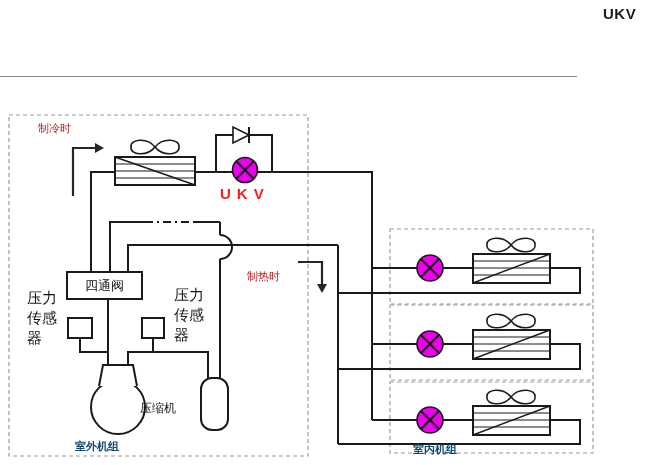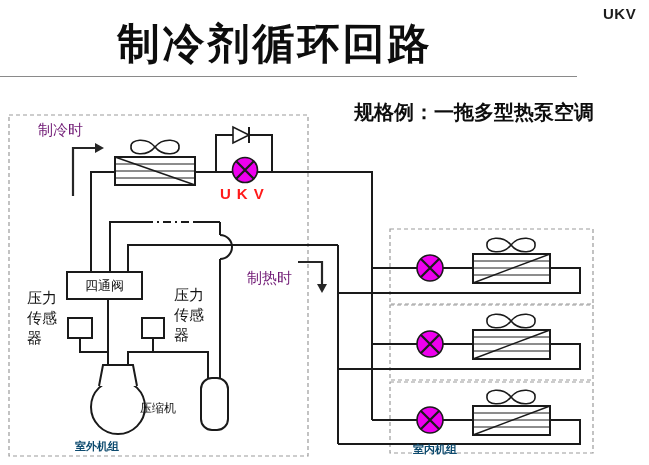--- a/index.html
+++ b/index.html
@@ -12,21 +12,21 @@
     left:55px;top:16px;width:440px;text-align:center;
     font-family:"Liberation Serif",serif;font-weight:bold;
     font-size:42px;letter-spacing:3px;color:#0d0d0d;white-space:nowrap;
   }
   .code{left:603px;top:5px;font-size:15px;font-weight:600;color:#1c1c1c;letter-spacing:.5px;}
   .rule{left:0;top:76px;width:577px;height:1px;background:#8a8a8a;}
   .subtitle{
     left:354px;top:99px;font-family:"Liberation Serif",serif;
     font-weight:bold;font-size:20px;color:#0d0d0d;white-space:nowrap;
   }
-  .mode{font-size:15px;color:#701a75;white-space:nowrap;}
+  .mode{font-size:11px;color:#b91c1c;white-space:nowrap;}
   .cooling{left:38px;top:121px;}
   .heating{left:247px;top:269px;font-family:Liberation Serif, serif;}
   .ukv-label{left:220px;top:185px;font-size:15px;font-weight:bold;color:#ff1a1a;letter-spacing:6px;white-space:nowrap;}
   .fwv-label{left:67px;top:277px;width:75px;text-align:center;font-size:13px;color:#141414;}
   .sensor{font-size:15px;line-height:20px;color:#141414;width:36px;word-break:break-all;}
   .sensor-l{left:27px;top:288px;}
   .sensor-r{left:174px;top:285px;}
   .comp-label{left:95px;top:400px;width:46px;text-align:center;font-size:12px;color:#141414;margin-left:40px;}
   .unit-label{font-size:11px;font-weight:bold;color:#0c4a6e;white-space:nowrap;}
   .outdoor-label{left:75px;top:439px;}
@@ -153,23 +153,21 @@
             <path d="M473,420 H550"></path>
             <path d="M473,427 H550"></path>
         </g>
         <path d="M473,435 L550,406" stroke="#1a1a1a" stroke-width="1.4" fill="none"></path>
       </g>
       <path fill="none" stroke="#1a1a1a" stroke-width="1.6" d="M511,397 C503,387 486,389 487,397 C486,405 503,407 511,397 C519,407 536,405 535,397 C536,389 519,387 511,397 Z"></path>
     </g>
   </svg>
 
   <div class="abs code">UKV</div>
-  <div class="abs title">制冷剂循环回路</div>
   <div class="abs rule"></div>
-  <div class="abs subtitle">规格例：一拖多型热泵空调</div>
 
   <div class="abs mode cooling">制冷时</div>
   <div class="abs mode heating">制热时</div>
 
   <div class="abs ukv-label">UKV</div>
   <div class="abs fwv-label">四通阀</div>
 
   <div class="abs sensor sensor-l">压力传感器</div>
   <div class="abs sensor sensor-r">压力传感器</div>
 

